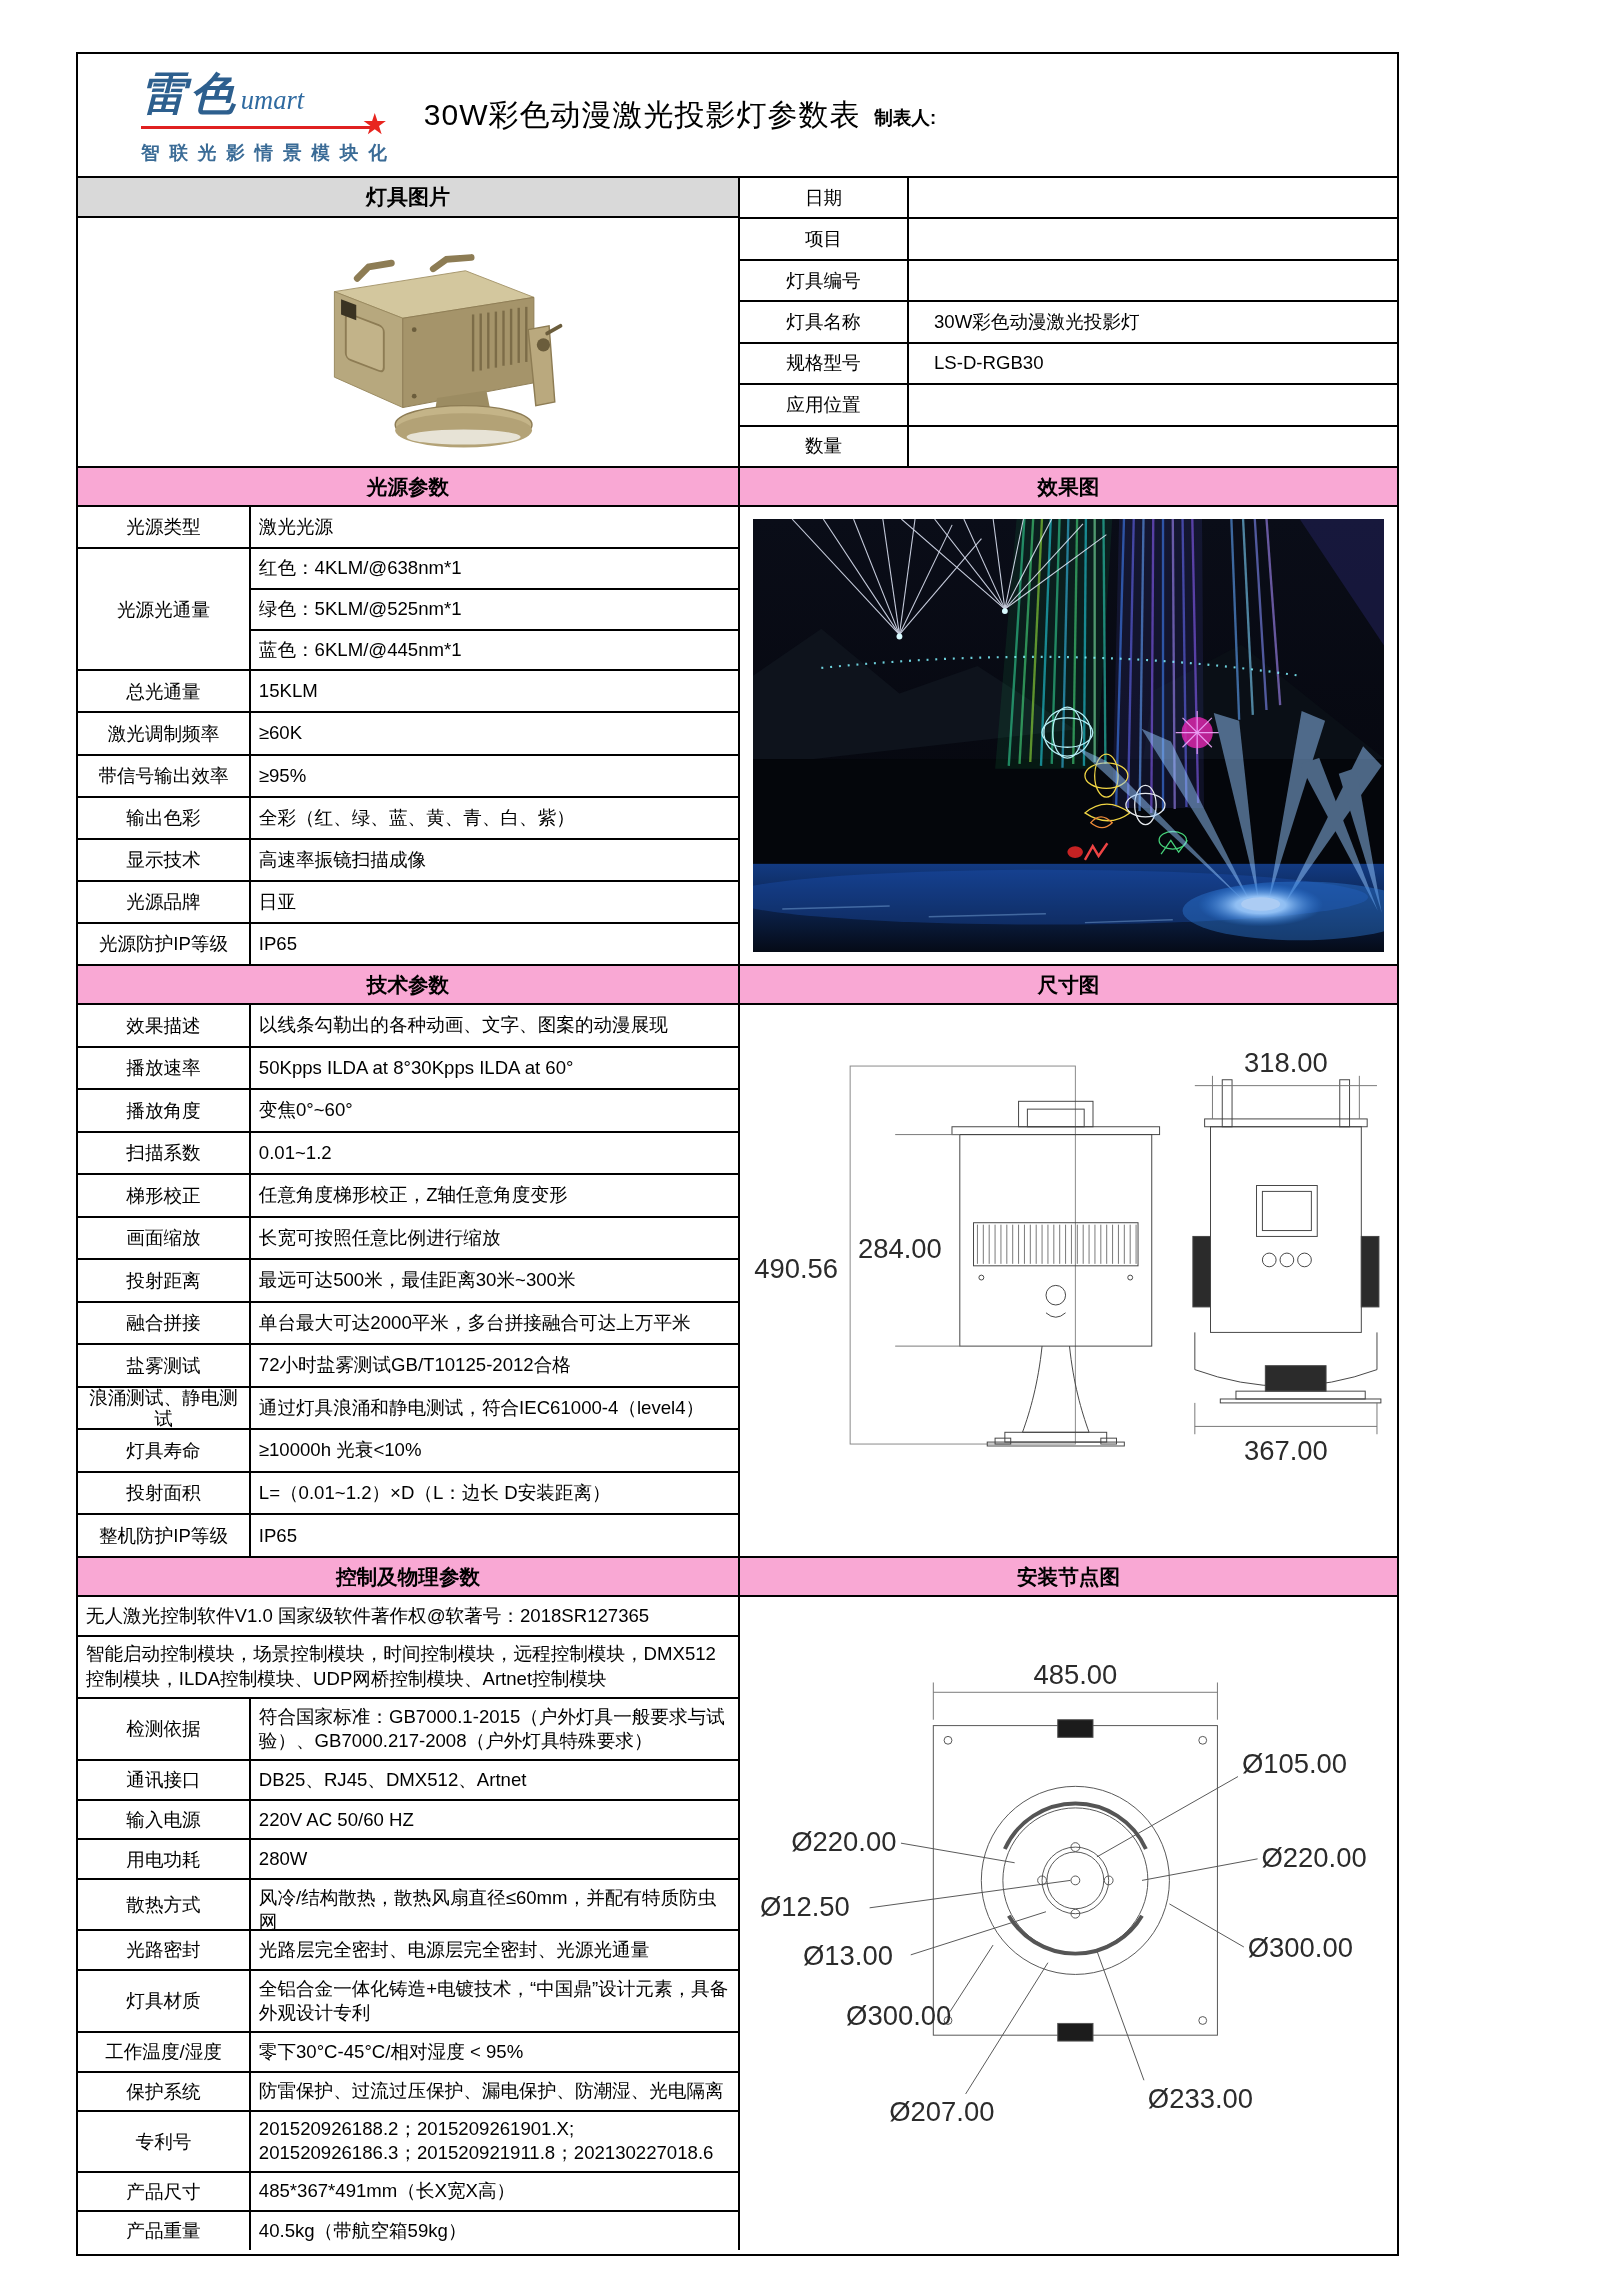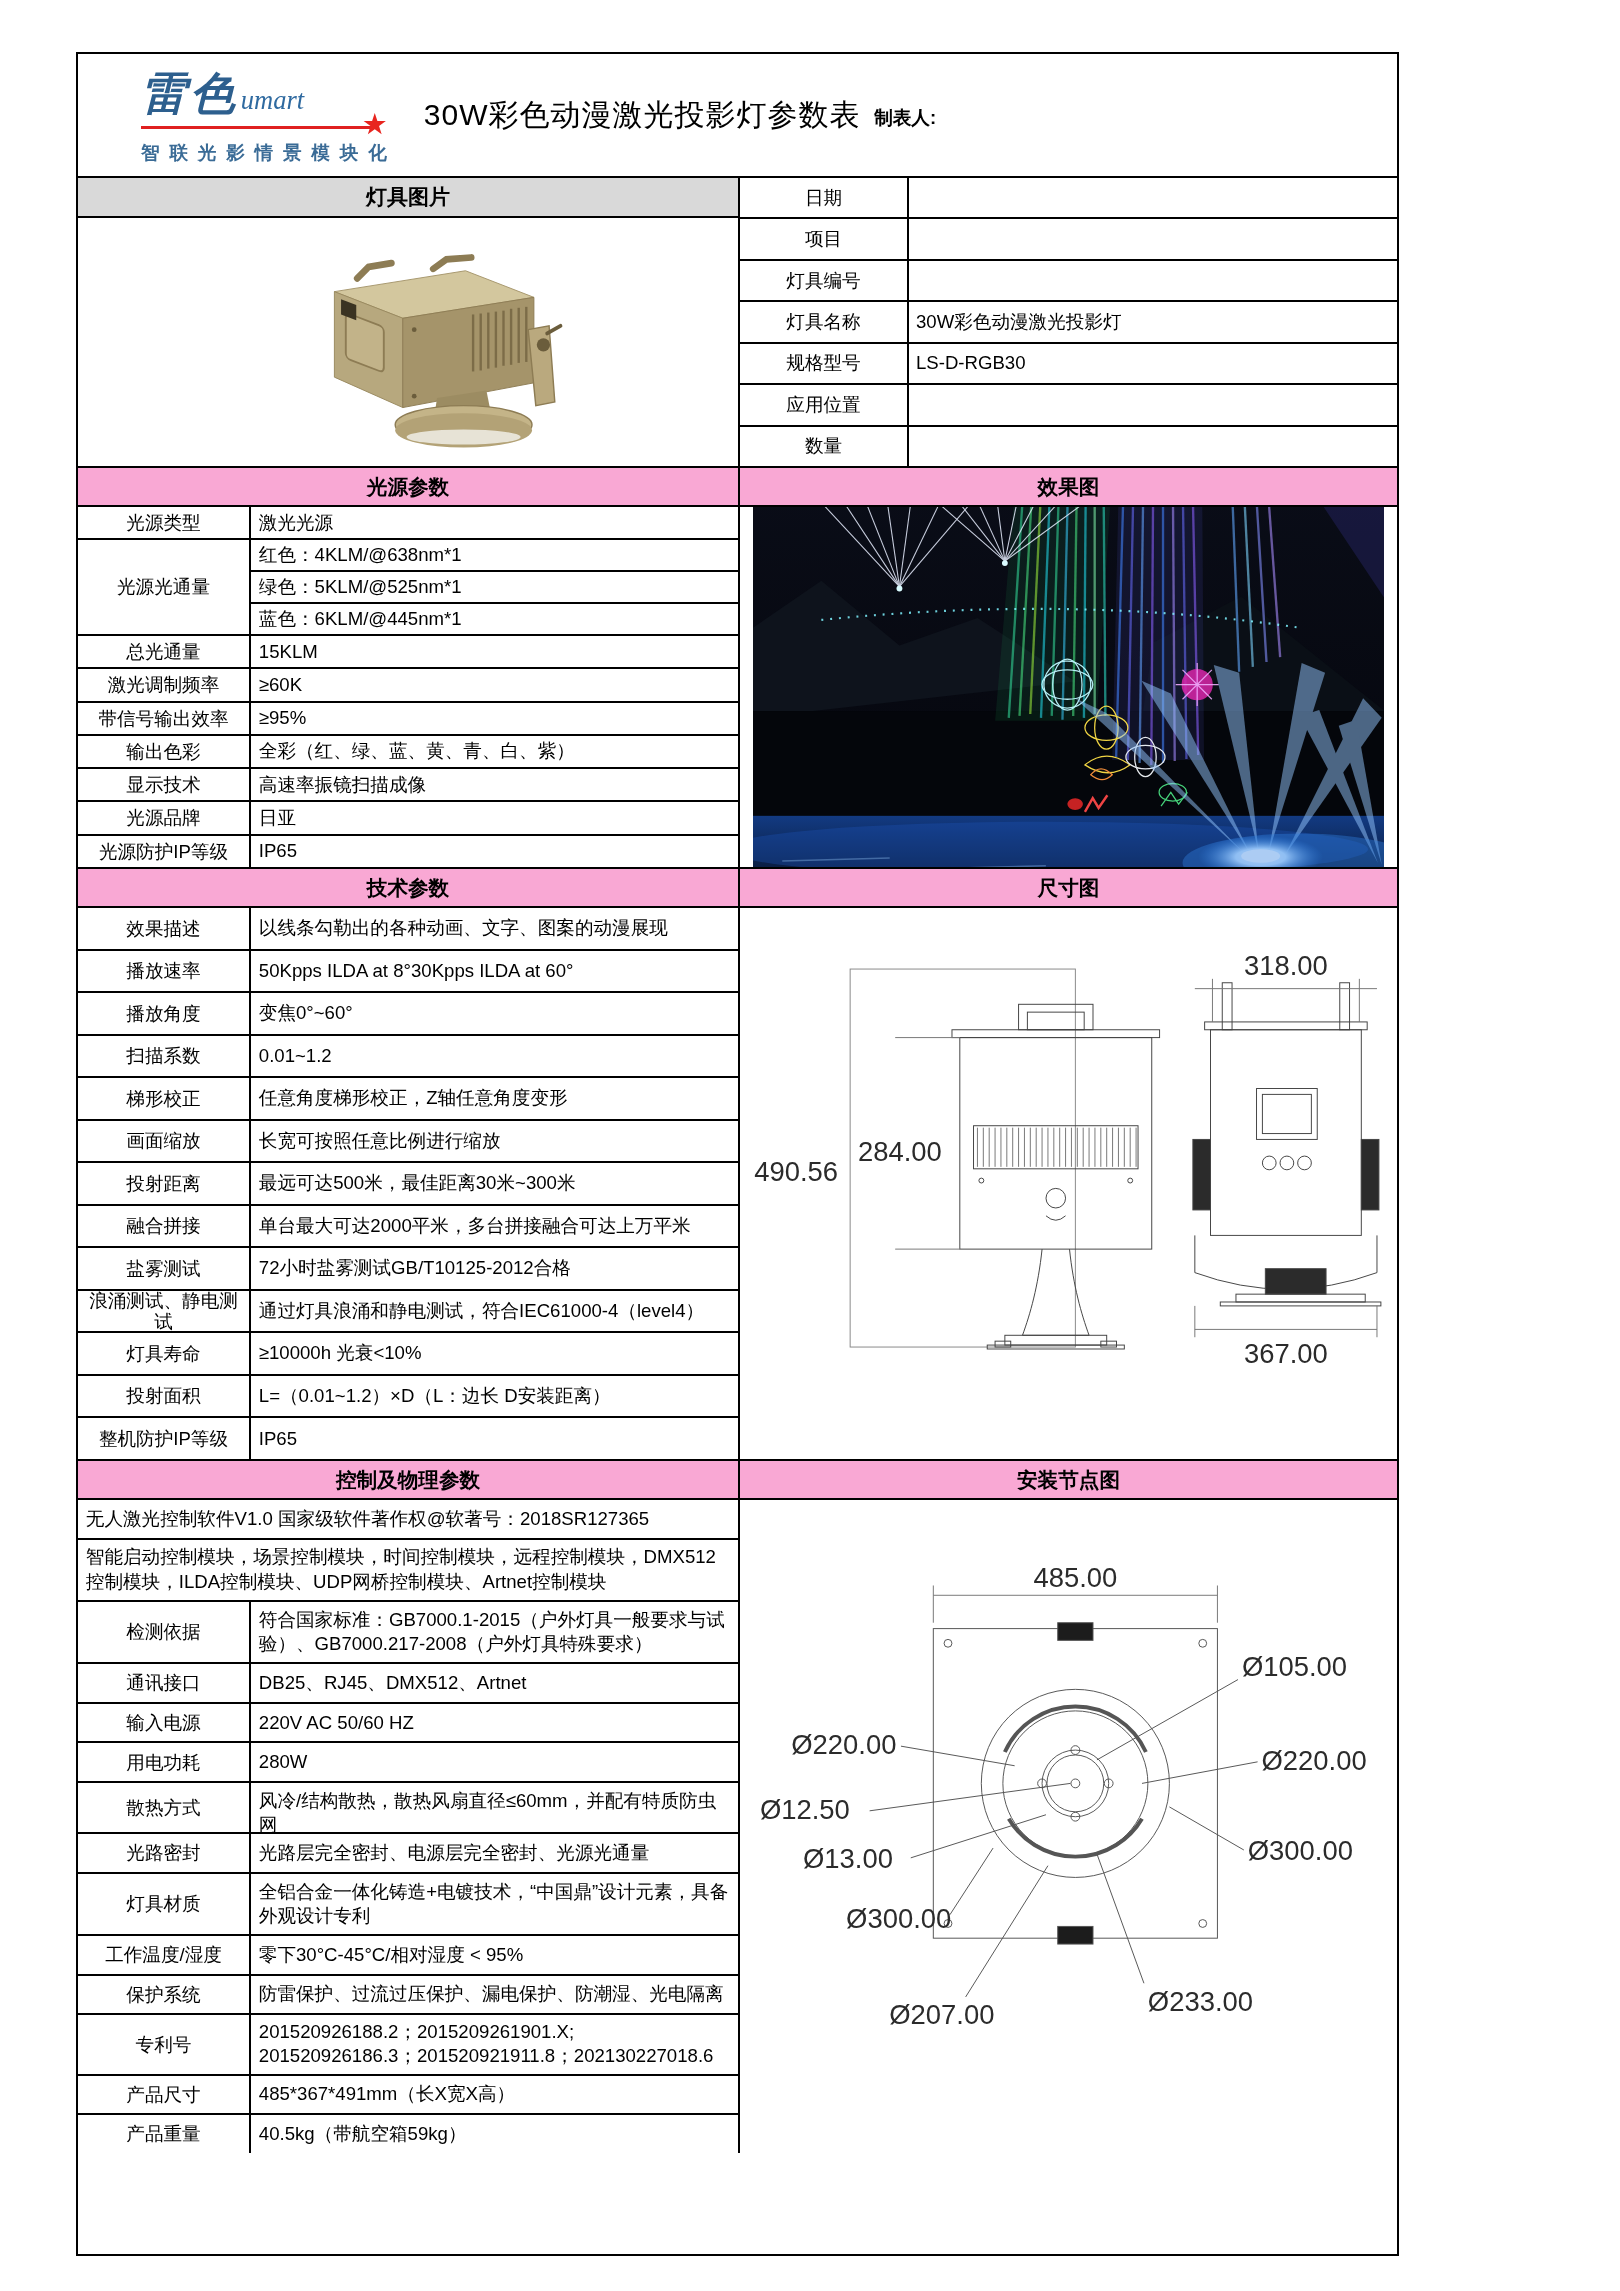--- a/index.html
+++ b/index.html
@@ -52,21 +52,21 @@
     font-weight: bold; font-size: 21px;
   }
   .photo-area { flex: 1; display: flex; align-items: center; justify-content: center; }
   .top-right { flex: 1; display: flex; flex-direction: column; }
   .trow { flex: 1; display: flex; border-bottom: 2px solid #000; }
   .trow:last-child { border-bottom: none; }
   .trow .lbl {
     width: 169px; border-right: 2px solid #000;
     display: flex; align-items: center; justify-content: center; font-size: 18.6px;
   }
-  .trow .val { flex: 1; display: flex; align-items: center; padding-left: 7px; font-size: 18.6px; }
+  .trow .val { flex: 1; display: flex; align-items: center; padding-left: 25px; font-size: 18.6px; }
   
   .sec-row { height: 39px; display: flex; background: #f9a8d4; font-weight: bold; font-size: 20.6px; justify-content: center; }
   .sec-left { width: 662px; border-right: 2px solid #000; display: flex; align-items: center; justify-content: center; }
   .sec-right { flex: 1; display: flex; align-items: center; justify-content: center; }
   
   .body-block { display: flex; }
   .params { width: 662px; border-right: 2px solid #000; display: flex; flex-direction: column; }
   .figure { flex: 1; display: flex; align-items: center; justify-content: center; overflow: hidden; }
   .prow { flex: 1; display: flex; border-bottom: 2px solid #000; min-height: 0; }
   .prow:last-child { border-bottom: none; }
@@ -77,21 +77,21 @@
   }
   .pval {
     flex: 1; display: flex; align-items: center;
     padding: 2px 7.8px; font-size: 18.6px; line-height: 1.3;
     white-space: pre-line; overflow: hidden;
   }
   .subvals { flex: 1; display: flex; flex-direction: column; }
   .sub { flex: 1; border-bottom: 2px solid #000; display: flex; align-items: center; padding-left: 7.8px; font-size: 18.6px; }
   .sub:last-child { border-bottom: none; }
   .fullrow-val { flex: 1; display: flex; align-items: center; padding: 2px 7.8px; font-size: 18.6px; line-height: 1.32; white-space: pre-line; overflow: hidden; }
-  .src-rows { height: 362px; }
+  .src-rows { height: 459px; }
   .tech-rows { height: 553px; }
   .ctrl-rows { height: 653px; }
   .eff-pad { padding: 12.7px; }
   svg text { font-family: "Liberation Sans", "DejaVu Sans", sans-serif; }
 </style>
 </head>
 <body>
 
 <div class="page">
   <div class="doc">

